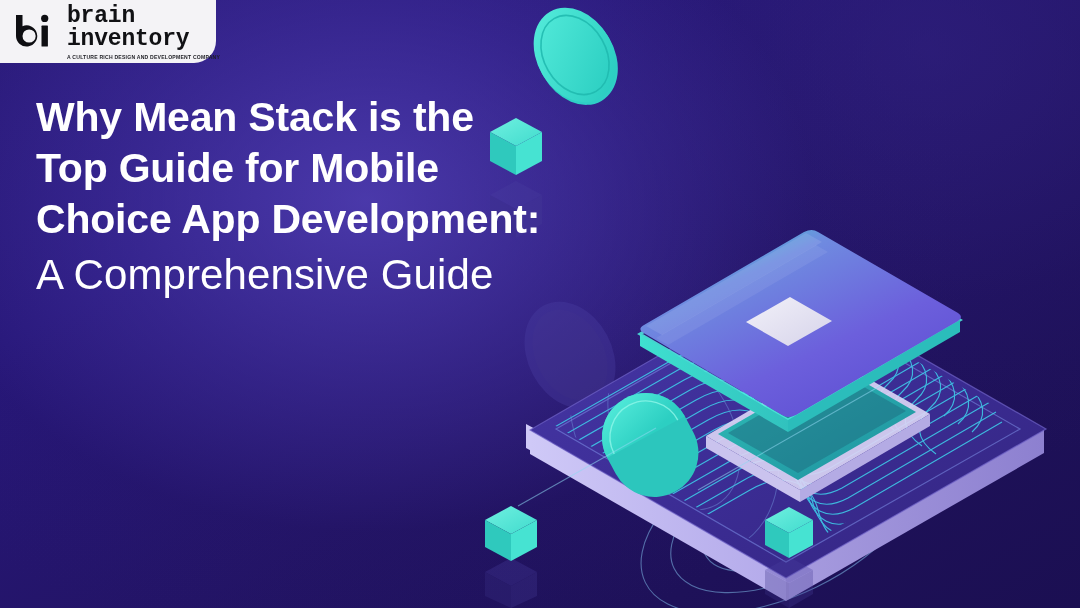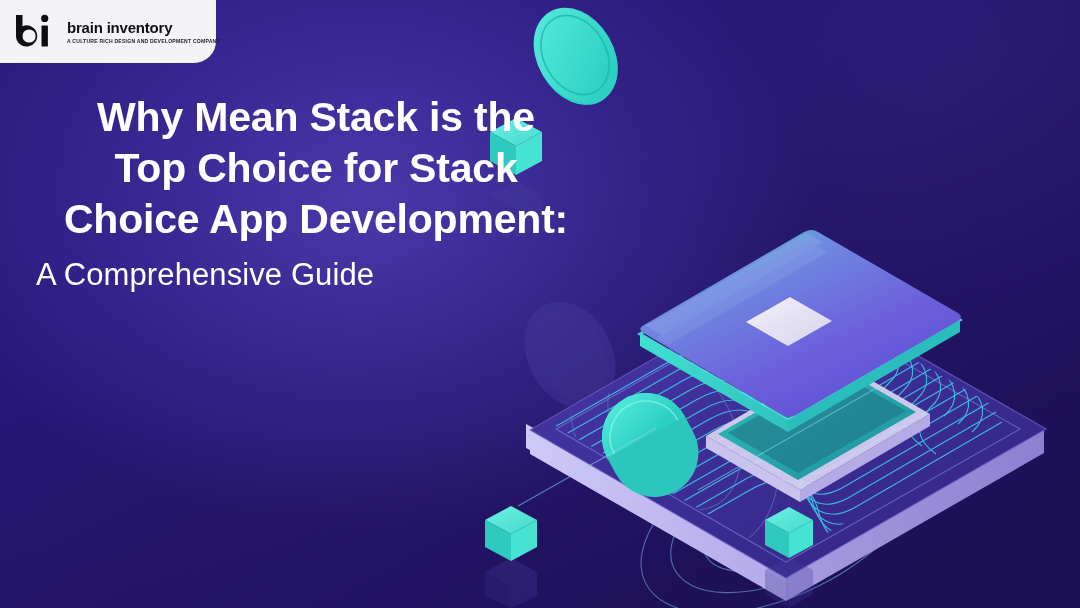--- a/index.html
+++ b/index.html
@@ -40,25 +40,26 @@
     flex: 0 0 auto;
     margin-right: 7px;
   }
   .logo-text-wrap {
     display: flex;
     flex-direction: column;
     justify-content: center;
     padding-top: 2px;
   }
   .logo-name {
-    font-size: 15px;
+    font-size: 23px;
     font-weight: bold;
     color: #111114;
     letter-spacing: -0.2px;
     line-height: 1;
+    font-family: Liberation Mono, monospace;
   }
   .logo-tag {
     font-size: 5.1px;
     font-weight: bold;
     color: #1c1c22;
     letter-spacing: 0.22px;
     line-height: 1;
     margin-top: 4px;
     white-space: nowrap;
   }
@@ -71,24 +72,23 @@
     z-index: 30;
     width: 560px;
   }
   .headline-line {
     font-size: 41px;
     font-weight: bold;
     color: #ffffff;
     line-height: 51px;
     letter-spacing: -0.2px;
     white-space: nowrap;
-    text-align: center;
   }
   .subheadline {
-    font-size: 31px;
+    font-size: 42px;
     font-weight: normal;
     color: #ffffff;
     line-height: 44px;
     letter-spacing: 0.1px;
     margin-top: 8px;
     white-space: nowrap;
   }
 
   
   .artwork {
@@ -314,18 +314,18 @@
       <circle cx="32.7" cy="6.4" r="3.6" fill="#0e0e12"></circle>
     </svg>
     <div class="logo-text-wrap">
       <div class="logo-name">brain inventory</div>
       <div class="logo-tag">A CULTURE RICH DESIGN AND DEVELOPMENT COMPANY</div>
     </div>
   </div>
 
   <div class="headline">
     <div class="headline-line">Why Mean Stack is the</div>
-    <div class="headline-line">Top Choice for Stack</div>
+    <div class="headline-line">Top Guide for Mobile</div>
     <div class="headline-line">Choice App Development:</div>
     <div class="subheadline">A Comprehensive Guide</div>
   </div>
 
 </div>
 
 </body></html>

